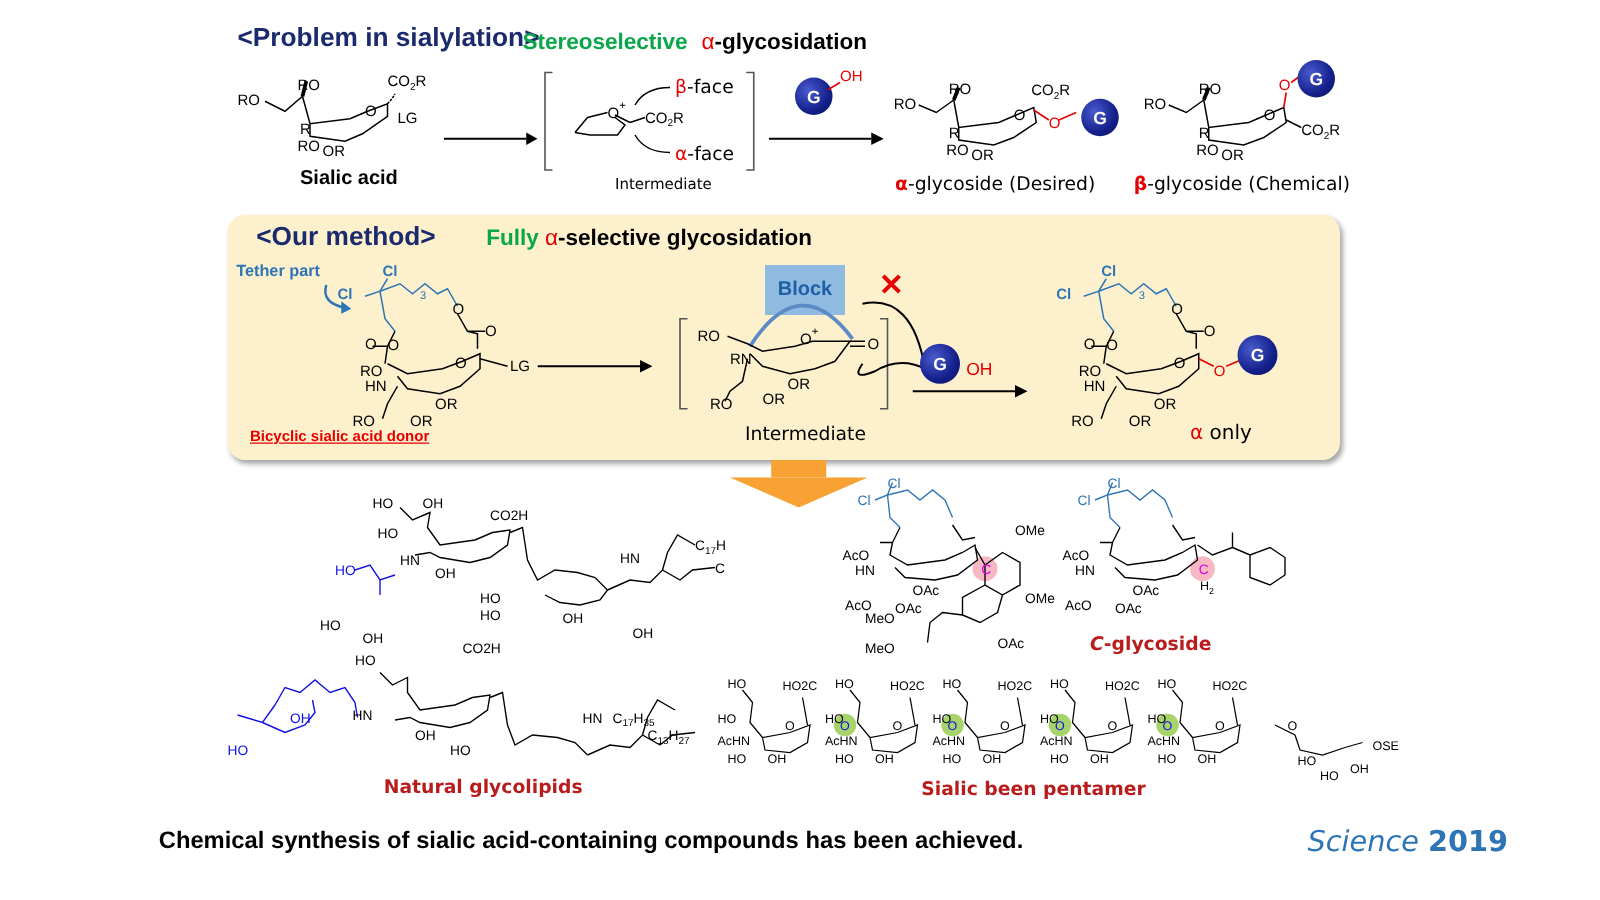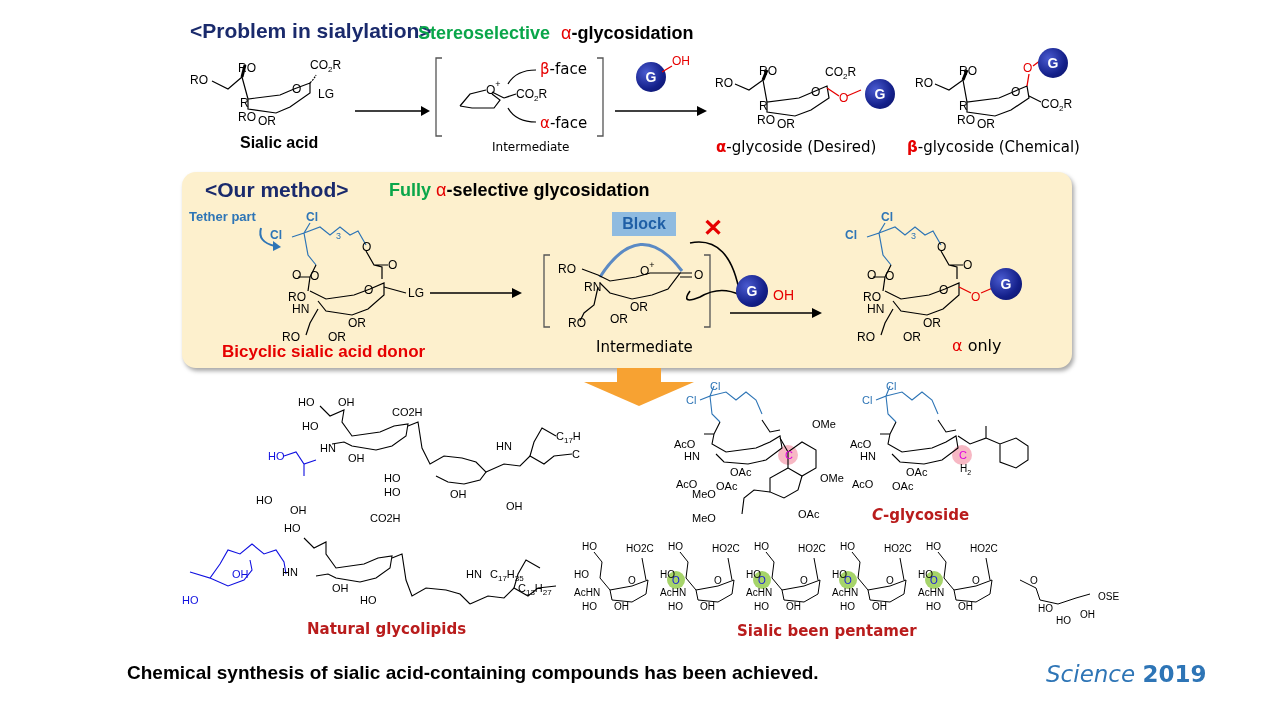--- a/index.html
+++ b/index.html
@@ -145,28 +145,28 @@
   <text x="92" y="46" font-size="12">O</text>
   <text x="118" y="64" font-size="12">O</text>
   <text x="94" y="89" font-size="12">O</text>
   <text x="138" y="92" font-size="12">LG</text>
   <text x="18" y="96" font-size="12">RO</text>
   <text x="22" y="108" font-size="12">HN</text>
   <text x="78" y="122" font-size="12">OR</text>
   <text x="12" y="136" font-size="12">RO</text>
   <text x="58" y="136" font-size="12">OR</text>
 </svg>
-<div class="abs bold red" style="left:222px;top:342px;font-size:17px;">Bicyclic sialic acid donor</div>
+<div class="abs bold red" style="left:200px;top:342px;font-size:12px;text-decoration:underline;">Bicyclic sialic acid donor</div>
 
 <svg class="abs" style="left:430px;top:287px;" width="92" height="12">
   <line x1="0" y1="6" x2="82" y2="6" stroke="#000" stroke-width="1.5"></line>
   <polygon points="82,1 92,6 82,11" fill="#000"></polygon>
 </svg>
 
-<div class="abs bold" style="left:612px;top:212px;width:64px;height:24px;background:#8fbbe0;color:#1f5fa6;font-size:16px;display:flex;align-items:center;justify-content:center;">Block</div>
+<div class="abs bold" style="left:612px;top:212px;width:64px;height:40px;background:#8fbbe0;color:#1f5fa6;font-size:16px;display:flex;align-items:center;justify-content:center;">Block</div>
 <svg class="abs" style="left:540px;top:225px;" width="230" height="110">
   <path d="M10 30 L4 30 L4 102 L10 102" stroke="#555" stroke-width="1.3" fill="none"></path>
   <path d="M164 30 L170 30 L170 102 L164 102" stroke="#555" stroke-width="1.3" fill="none"></path>
   <path d="M60 52 Q100 -10 142 46" stroke="#5b8ac4" stroke-width="3" fill="none"></path>
   <g stroke="#000" stroke-width="1.2" fill="none">
     <path d="M42 44 L58 50 L70 56 L96 52 L110 48 L140 48 L128 64 L112 70 L92 74 L70 68 L60 58"></path>
     <path d="M140 48 L152 48 M140 52 L152 52"></path>
     <path d="M58 62 L54 80 L44 88 L40 96"></path>
   </g>
   <text x="18" y="48" font-size="12">RO</text>

